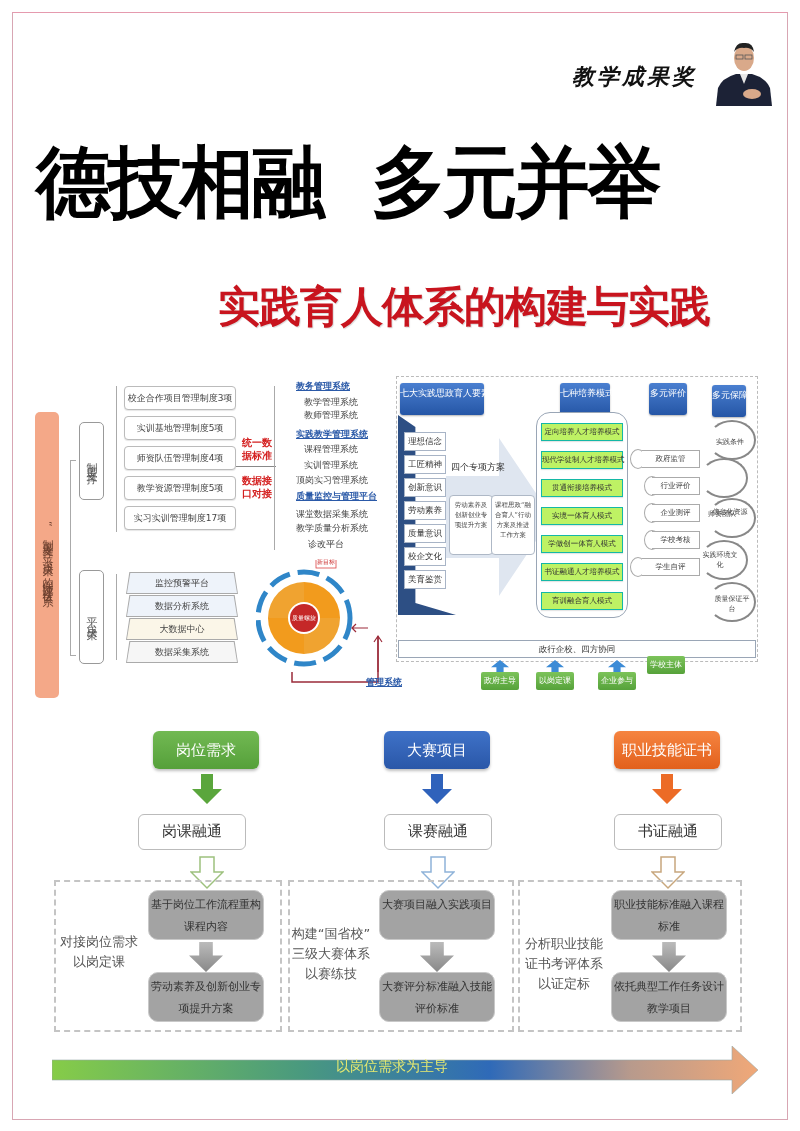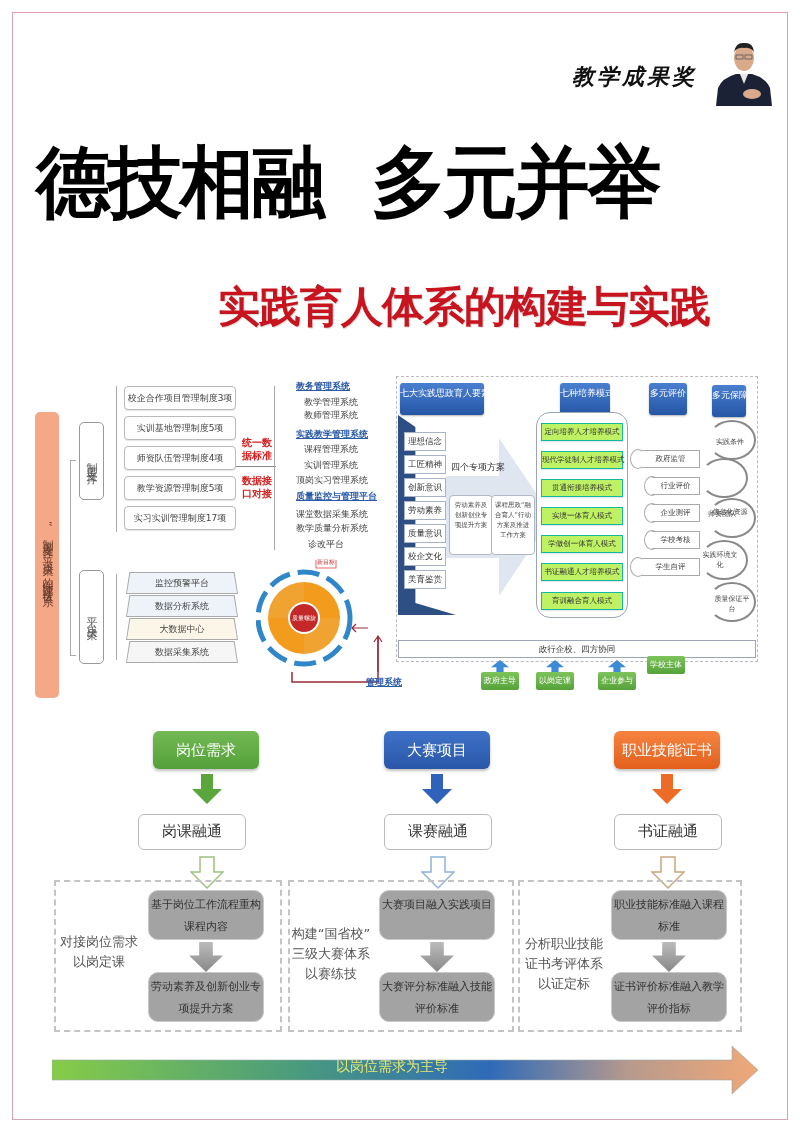--- a/index.html
+++ b/index.html
@@ -245,21 +245,21 @@
 <div class="abs step-box" style="left:379px;top:890px;">大赛项目融入实践项目</div>
 <div class="abs gray-arrow" style="left:420px;top:942px;"></div>
 <div class="abs step-box" style="left:379px;top:972px;">大赛评分标准融入技能评价标准</div>
 
 <div class="abs dash-group" style="left:518px;width:224px;"></div>
 <div class="abs group-label" style="left:520px;top:934px;width:88px;white-space:pre-line;">分析职业技能
 证书考评体系
 以证定标</div>
 <div class="abs step-box" style="left:611px;top:890px;">职业技能标准融入课程标准</div>
 <div class="abs gray-arrow" style="left:652px;top:942px;"></div>
-<div class="abs step-box" style="left:611px;top:972px;">证书评价标准融入教学评价指标</div>
+<div class="abs step-box" style="left:611px;top:972px;">依托典型工作任务设计教学项目</div>
 
 <svg class="abs lead-arrow" width="706" height="48" viewBox="0 0 706 48">
   <defs>
     <linearGradient id="lg" x1="0" x2="1" y1="0" y2="0">
       <stop offset="0" stop-color="#86cc48"></stop>
       <stop offset="0.35" stop-color="#4a9a7e"></stop>
       <stop offset="0.62" stop-color="#2f6ab8"></stop>
       <stop offset="0.82" stop-color="#b89a8c"></stop>
       <stop offset="1" stop-color="#f0a878"></stop>
     </linearGradient>

